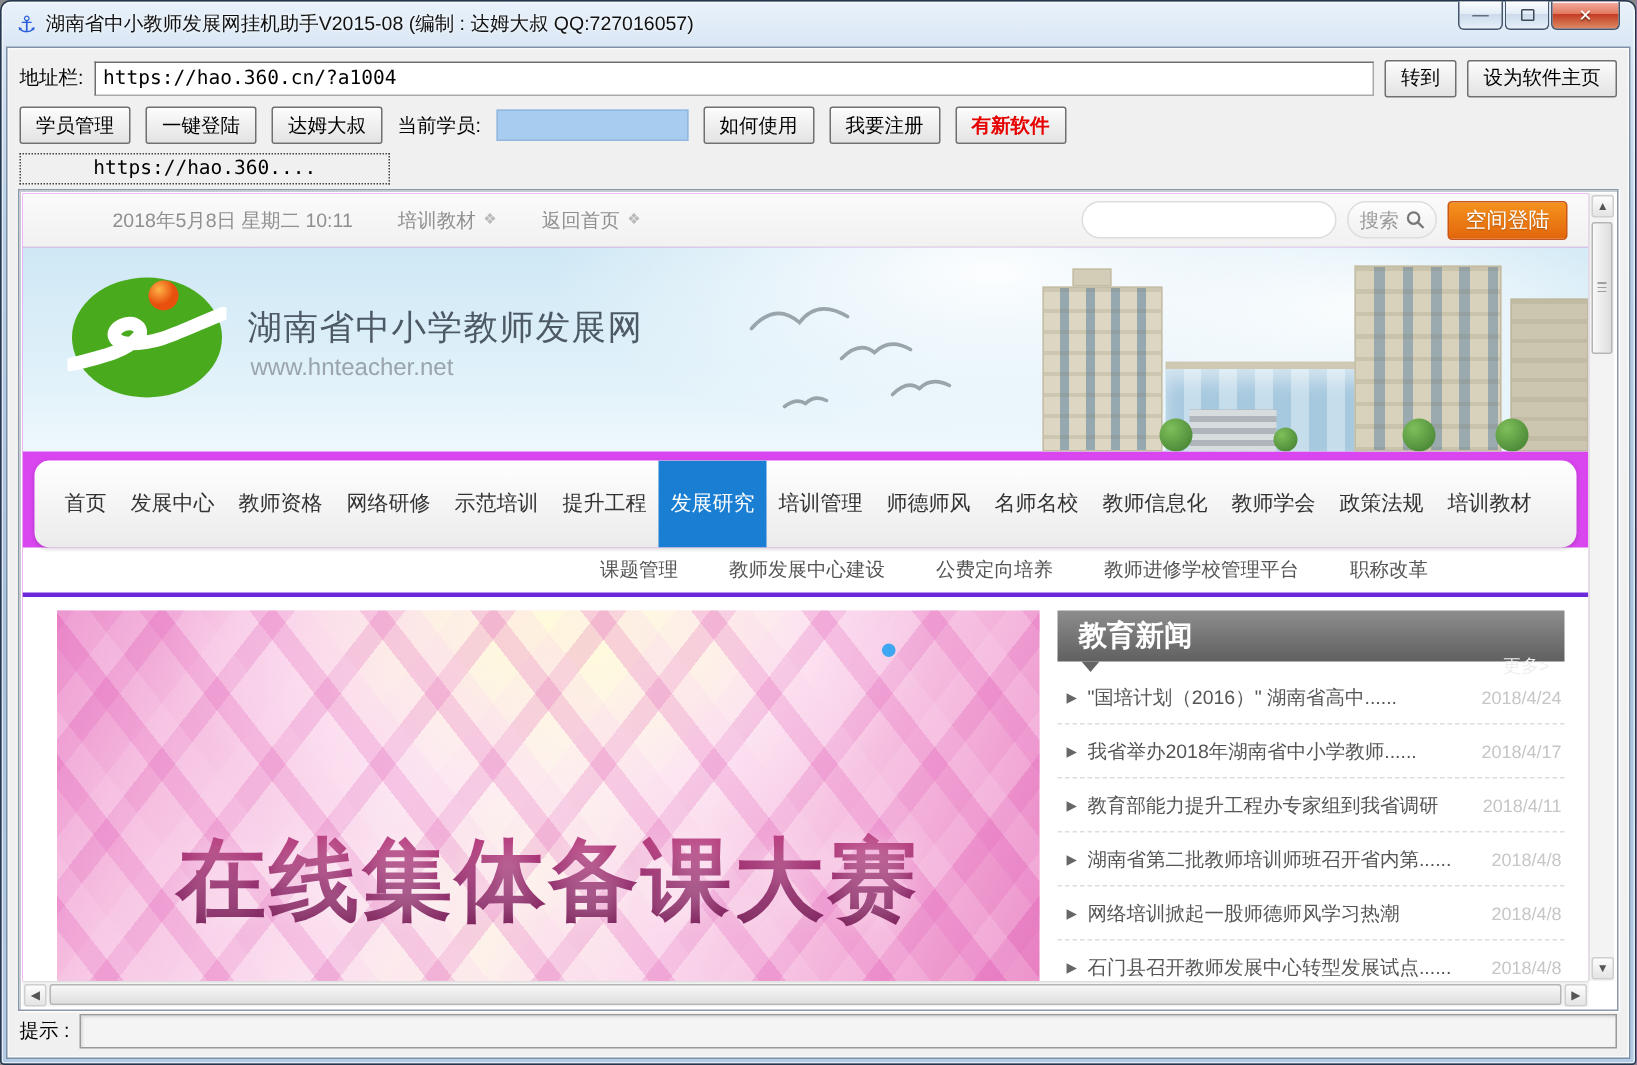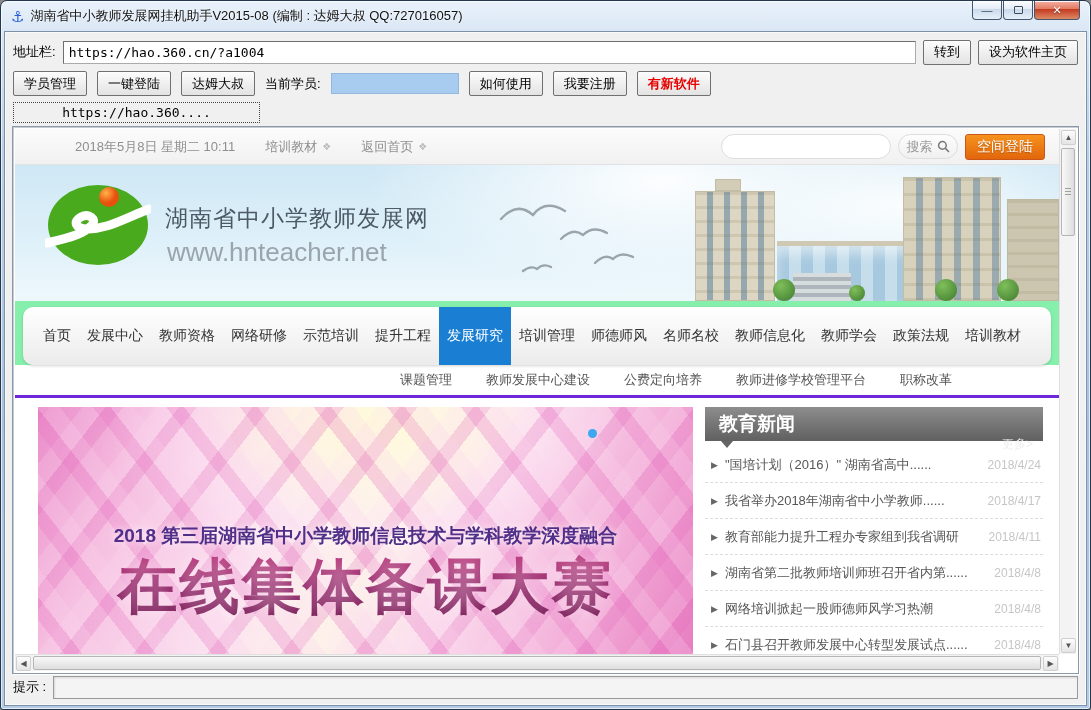--- a/index.html
+++ b/index.html
@@ -33,21 +33,21 @@
     border:1px solid #707070;border-radius:2px;box-shadow:inset 0 1px 0 #fff;white-space:nowrap;}
   .btn-row{top:38px;height:27px;gap:10px;}
   .student-input{width:128px;height:21px;background:#a8ccf0;border:1px solid #93b8dd;outline:none;}
   .red-text{color:#e60000;font-weight:bold;}
   .tab{position:absolute;left:8px;top:70px;width:247px;height:21px;border:1px dotted #444;background:#f0f0f0;
     font:13px "DejaVu Sans Mono",monospace;display:flex;align-items:center;justify-content:center;color:#000;}
 
   
   .browser{position:absolute;left:7px;right:7px;top:94px;height:548px;background:#fff;
     border:1px solid #8a98a8;box-shadow:1px 1px 0 #fdfdfd,inset 1px 1px 0 #c7ccd2;}
-  .pageport{position:absolute;left:2px;top:2px;right:19px;bottom:19px;overflow:hidden;background:#86efac;}
+  .pageport{position:absolute;left:2px;top:2px;right:19px;bottom:19px;overflow:hidden;background:#d946ef;}
 
   
   .vsb{position:absolute;top:2px;right:2px;bottom:19px;width:17px;background:#f3f3f3;border-left:1px solid #e0e0e0;}
   .hsb{position:absolute;left:2px;bottom:2px;right:19px;height:17px;background:#f3f3f3;border-top:1px solid #e0e0e0;}
   .sb-btn{position:absolute;width:15px;height:15px;left:1px;display:flex;align-items:center;justify-content:center;
     font-size:8px;color:#555;background:linear-gradient(#fdfdfd,#e4e4e4);border:1px solid #cfcfcf;border-radius:2px;}
   .sb-up{top:1px;} .sb-down{bottom:1px;}
   .vthumb{position:absolute;left:1px;width:14px;top:19px;height:88px;border:1px solid #b5b5b5;border-radius:2px;
     background:linear-gradient(90deg,#f8f8f8,#dedede);}
   .vthumb::after{content:"";position:absolute;left:3px;right:3px;top:50%;height:7px;margin-top:-4px;
@@ -69,21 +69,21 @@
     color:#999;font-size:13px;display:flex;align-items:center;justify-content:center;gap:4px;}
   .space-btn{height:26px;padding:0 11px;border:1px solid #c9571a;border-radius:3px;color:#fff;font-size:14px;font-weight:normal;
     background:linear-gradient(#f6921e,#e2660b);display:flex;align-items:center;text-shadow:0 1px 1px rgba(0,0,0,.25);}
 
   .siteheader{height:136px;position:relative;overflow:hidden;
     background:radial-gradient(ellipse 420px 160px at 62% 12%,rgba(255,255,255,.95),rgba(255,255,255,0) 70%),
                radial-gradient(ellipse 300px 120px at 85% 30%,rgba(255,255,255,.85),rgba(255,255,255,0) 70%),
                linear-gradient(180deg,#cfe8f5 0%,#def0f9 55%,#eef8fc 100%);}
   .logo{position:absolute;left:30px;top:16px;}
   .site-name{position:absolute;left:150px;top:38px;font-size:23px;color:#4d5a66;letter-spacing:1px;}
-  .site-url{position:absolute;left:152px;top:72px;font-size:26px;color:#9aa4ad;text-align:center;}
+  .site-url{position:absolute;left:152px;top:72px;font-size:16px;color:#9aa4ad;text-align:center;}
   .birds{position:absolute;left:468px;top:22px;}
 
   .building{position:absolute;right:0;bottom:0;width:370px;height:128px;}
   .bld{position:absolute;bottom:0;}
   .tower-a{left:6px;width:80px;height:110px;background:repeating-linear-gradient(180deg,rgba(120,110,80,.15) 0 3px,transparent 3px 14px),
     repeating-linear-gradient(90deg,transparent 0 11px,rgba(92,130,160,.55) 11px 17px),#dcd6c2;border:1px solid #c4bda6;}
   .tower-a-top{left:26px;bottom:110px;width:26px;height:12px;background:#d3ccb6;border:1px solid #c4bda6;}
   .glass-mid{left:88px;width:160px;height:60px;background:repeating-linear-gradient(90deg,#a7c9df 0 12px,#c6deec 12px 24px);
     border-top:5px solid #cfc9b4;box-shadow:inset 0 8px 12px rgba(255,255,255,.5);}
   .stairs{left:104px;width:58px;height:28px;background:repeating-linear-gradient(180deg,#d7dcdf 0 4px,#aeb6bc 4px 8px);}
@@ -255,21 +255,20 @@
         <div class="subnav">
             <span class="sub-item">课题管理</span>
             <span class="sub-item">教师发展中心建设</span>
             <span class="sub-item">公费定向培养</span>
             <span class="sub-item">教师进修学校管理平台</span>
             <span class="sub-item">职称改革</span>
           </div>
 
         <div class="content">
           <div class="banner">
-            <div class="banner-sub">2018 第三届湖南省中小学教师信息技术与学科教学深度融合</div>
             <div class="banner-title">在线集体备课大赛</div>
             <div class="carousel-dot"></div>
           </div>
           <div class="news">
             <div class="news-header">
               <span class="news-title">教育新闻</span>
               <span class="news-more">更多&gt;</span>
             </div>
             <div class="news-list">
                 <div class="news-item">

